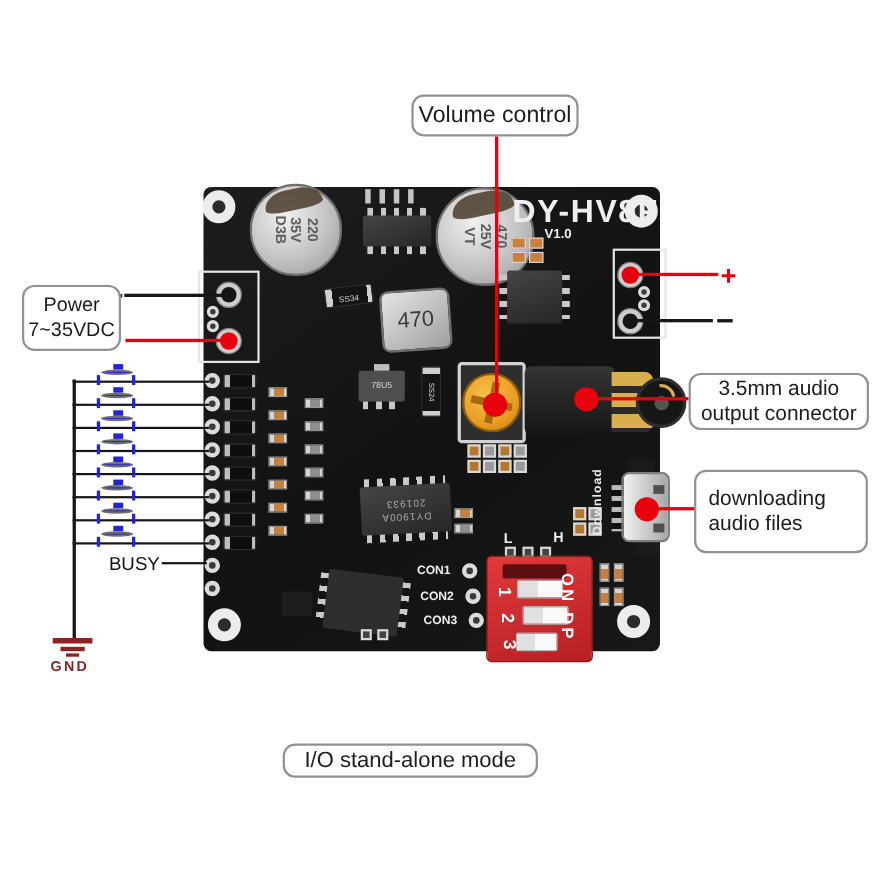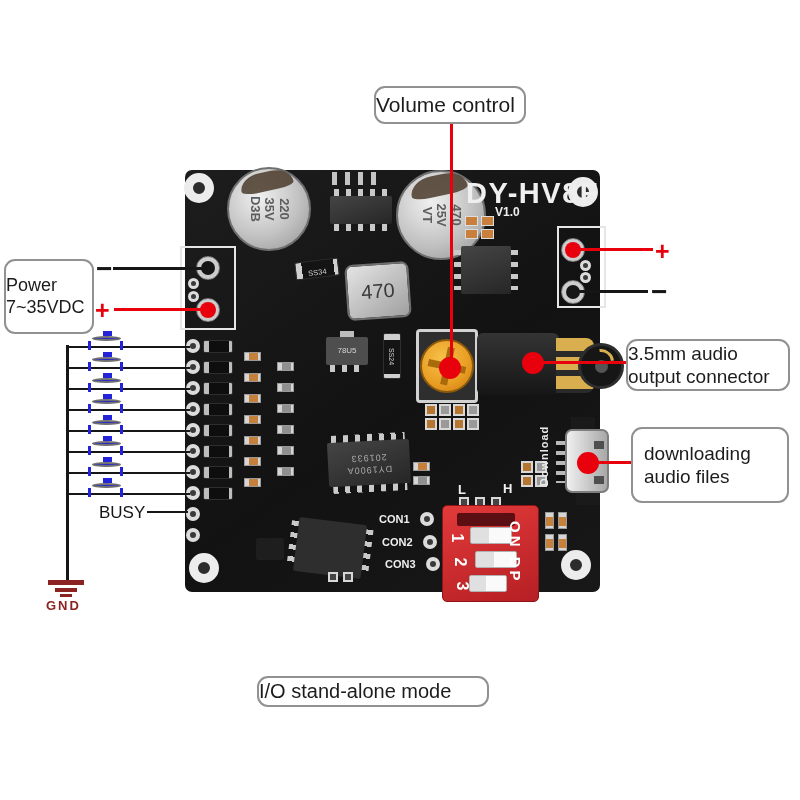--- a/index.html
+++ b/index.html
@@ -4,21 +4,21 @@
 <style>
   html,body{margin:0;padding:0;background:#fff;}
   #scene{position:relative;width:800px;height:800px;background:#fff;overflow:hidden;
          font-family:"Liberation Sans",sans-serif;}
   #scene *{box-sizing:border-box;}
 
   
   .callout{position:absolute;background:#fff;border:2px solid #919191;border-radius:11px;
            color:#1c1c1c;display:flex;flex-direction:column;justify-content:center;
            line-height:1.22;z-index:30;}
-  .cc{align-items:flex-start;text-align:center;}
+  .cc{align-items:center;text-align:center;}
   .cl{align-items:flex-start;text-align:left;padding-left:11px;}
 
   
   .lineh,.linev,.dot{position:absolute;z-index:28;}
   .red{background:#e8000d;} .blk{background:#161616;}
   .dot{border-radius:50%;}
   .sym{position:absolute;font-weight:bold;z-index:29;line-height:1;}
   .sym.r{color:#e8000d;} .sym.k{color:#161616;}
 
   
@@ -306,21 +306,21 @@
   <div class="sqpad" style="left:491px;top:497px"></div>
   <div class="sqpad" style="left:328px;top:572px"></div>
   <div class="sqpad" style="left:343px;top:572px"></div>
 
   <div class="callout cc" style="left:374px;top:86px;width:152px;height:38px;font-size:21px">
     <span>Volume control</span>
   </div>
   <div class="linev red" style="left:450px;top:124px;height:240px;width:3px"></div>
   <div class="dot red" style="left:439px;top:357px;width:22px;height:22px"></div>
 
-  <div class="callout cc" style="left:4px;top:259px;width:90px;height:75px;font-size:18px">
+  <div class="callout cc" style="left:20px;top:259px;width:90px;height:60px;font-size:18px">
     <span>Power</span>
     <span>7~35VDC</span>
   </div>
   <span class="sym k" style="left:96px;top:255px;font-size:28px">−</span>
   <div class="lineh blk" style="left:113px;top:267px;width:92px;height:3px"></div>
   <div class="dot blk" style="left:201px;top:261px;width:14px;height:14px"></div>
   <span class="sym r" style="left:95px;top:298px;font-size:25px">+</span>
   <div class="lineh red" style="left:114px;top:308px;width:90px;height:3px"></div>
   <div class="dot red" style="left:200px;top:302px;width:16px;height:16px"></div>
 

